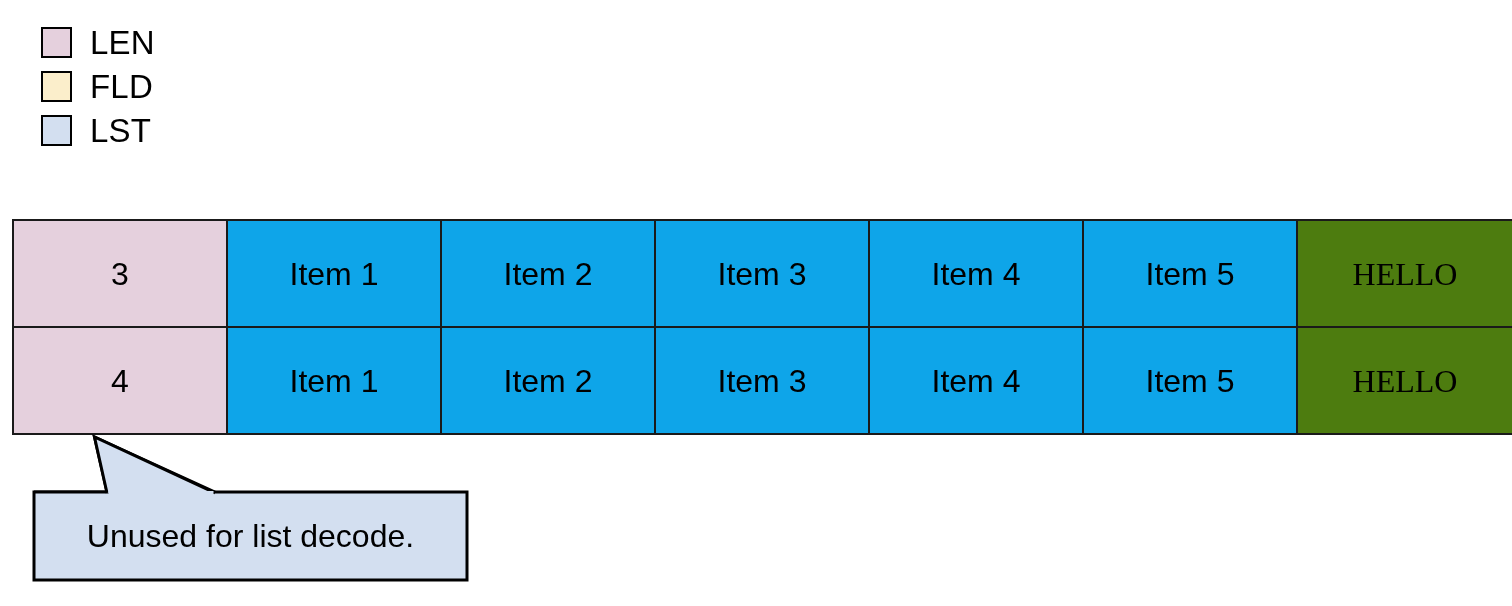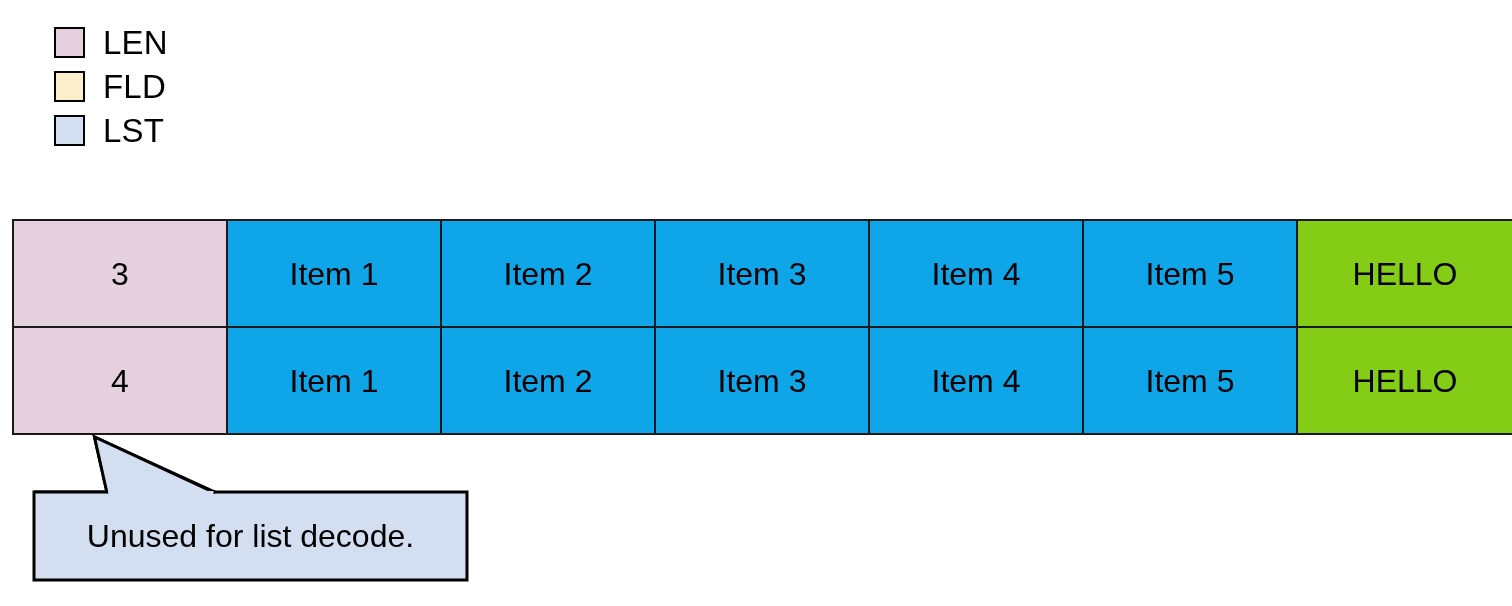--- a/index.html
+++ b/index.html
@@ -19,21 +19,20 @@
   
   #legend {
     position: absolute;
     left: 41px;
     top: 20px;
   }
   .legend-row {
     display: flex;
     align-items: center;
     height: 44px;
-    margin-left: 13px;
   }
   .legend-swatch {
     width: 27px;
     height: 27px;
     border: 2.5px solid #000000;
     box-sizing: content-box;
     flex: 0 0 auto;
   }
   .legend-label {
     margin-left: 18px;
@@ -57,21 +56,21 @@
     text-align: center;
     vertical-align: middle;
     height: 105px;
     font-size: 32px;
     line-height: 32px;
     padding: 0;
     white-space: nowrap;
   }
   td.c-len { background: #e5d0dd; width: 212px; }
   td.c-lst { background: #0ea5e9; width: 212px; }
-  td.c-fld { background: #84cc16; width: 214px; }
+  td.c-fld { background: #4d7c0f; width: 214px; font-family: Liberation Serif, serif; }
 
   
   #callout {
     position: absolute;
     left: 0;
     top: 0;
     width: 1512px;
     height: 606px;
     pointer-events: none;
   }

